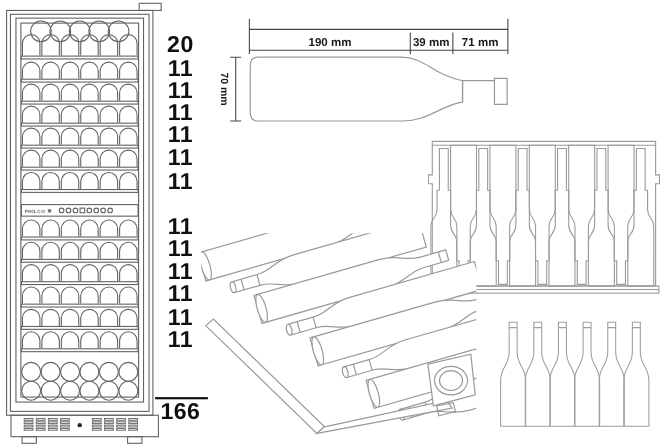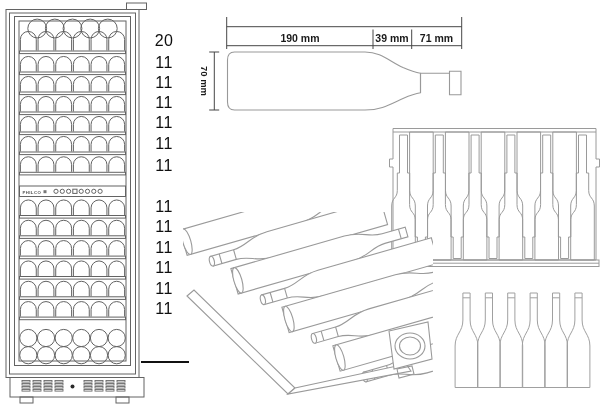--- a/index.html
+++ b/index.html
@@ -6,21 +6,21 @@
   .stage{position:relative;width:600px;height:407px;background:#fff;overflow:hidden;
          font-family:"Liberation Sans","DejaVu Sans",sans-serif;}
   .stage svg{position:absolute;display:block;}
   #fridge-svg{left:0;top:0;}
   #dim-svg{left:195px;top:8px;}
   #tray-svg{left:389px;top:126px;}
   #rack-svg{left:183px;top:212px;}
   #standing-svg{left:448px;top:283px;}
   #capacity{position:absolute;left:0;top:0;width:600px;height:407px;pointer-events:none;}
   #capacity span{position:absolute;left:136px;width:56px;text-align:center;
-       transform:translateY(-50%);font-weight:400;font-size:16px;color:#0f0f0f;
+       transform:translateY(-50%);font-weight:700;font-size:21px;color:#0f0f0f;
        letter-spacing:0.4px;white-space:nowrap;}
   #capacity .sum-line{position:absolute;left:141px;width:48px;height:0;
        border-top:2px solid #111;}
   text.dim{font-family:"Liberation Sans","DejaVu Sans",sans-serif;font-weight:700;
        font-size:10.5px;fill:#1a1a1a;}
   text.dim-rot{font-family:"Liberation Sans","DejaVu Sans",sans-serif;font-weight:700;
        font-size:9.5px;fill:#1a1a1a;}
 </style>
 </head>
 <body>
@@ -202,20 +202,21 @@
       <span style="top: 123.3px;">11</span>
       <span style="top: 144px;">11</span>
       <span style="top: 165.7px;">11</span>
       <span style="top: 207.3px;">11</span>
       <span style="top: 227.3px;">11</span>
       <span style="top: 248.3px;">11</span>
       <span style="top: 268.3px;">11</span>
       <span style="top: 289px;">11</span>
       <span style="top: 309.3px;">11</span>
       <div class="sum-line" style="top: 360.5px;"></div>
+      <span style="top: 374.5px;">166</span>
     </div>
 
   <svg id="dim-svg" width="300" height="112" viewBox="0 0 300 112">
     <g stroke="#474747" stroke-width="1" fill="none">
       <path d="M31.7,9 V41 M266.7,9 V41 M31.7,18.7 H266.7 M31.7,37.7 H266.7 M178,21.5 V41 M216.7,21.5 V41"></path>
     </g>
     <text class="dim" x="105" y="33.8" text-anchor="middle">190 mm</text>
     <text class="dim" x="197" y="33.8" text-anchor="middle">39 mm</text>
     <text class="dim" x="241.5" y="33.8" text-anchor="middle">71 mm</text>
     <g stroke="#999999" stroke-width="1.1" fill="none">

